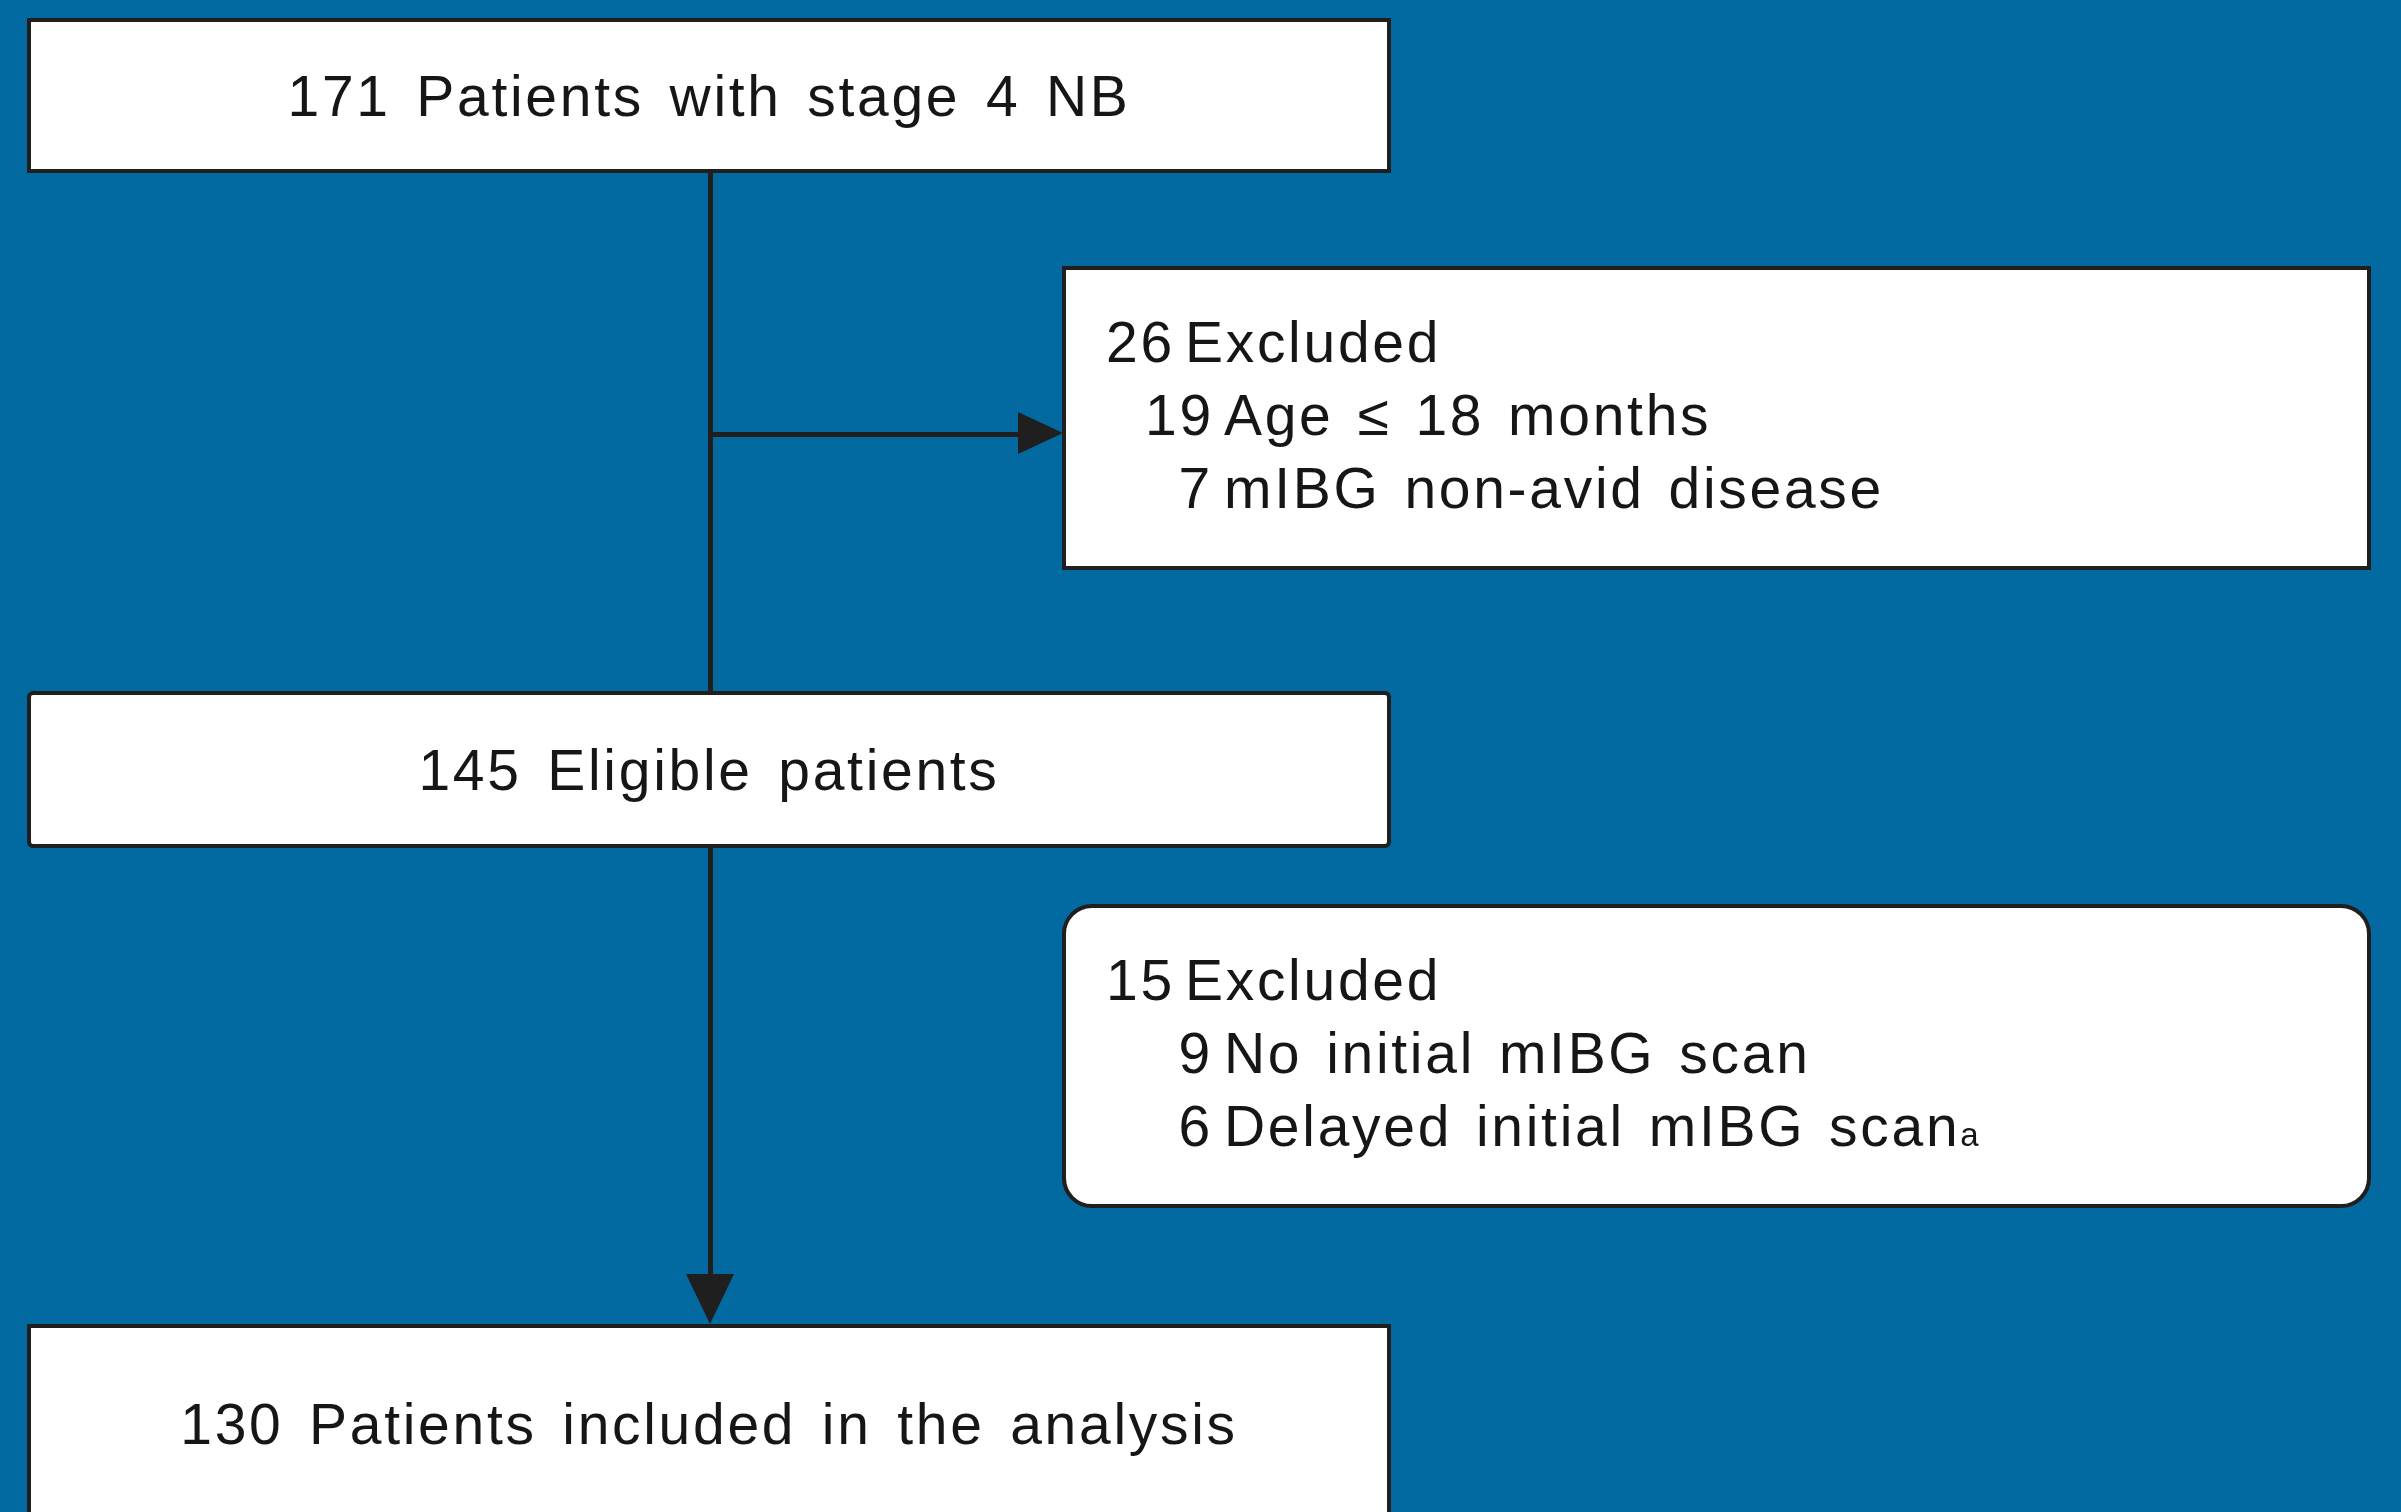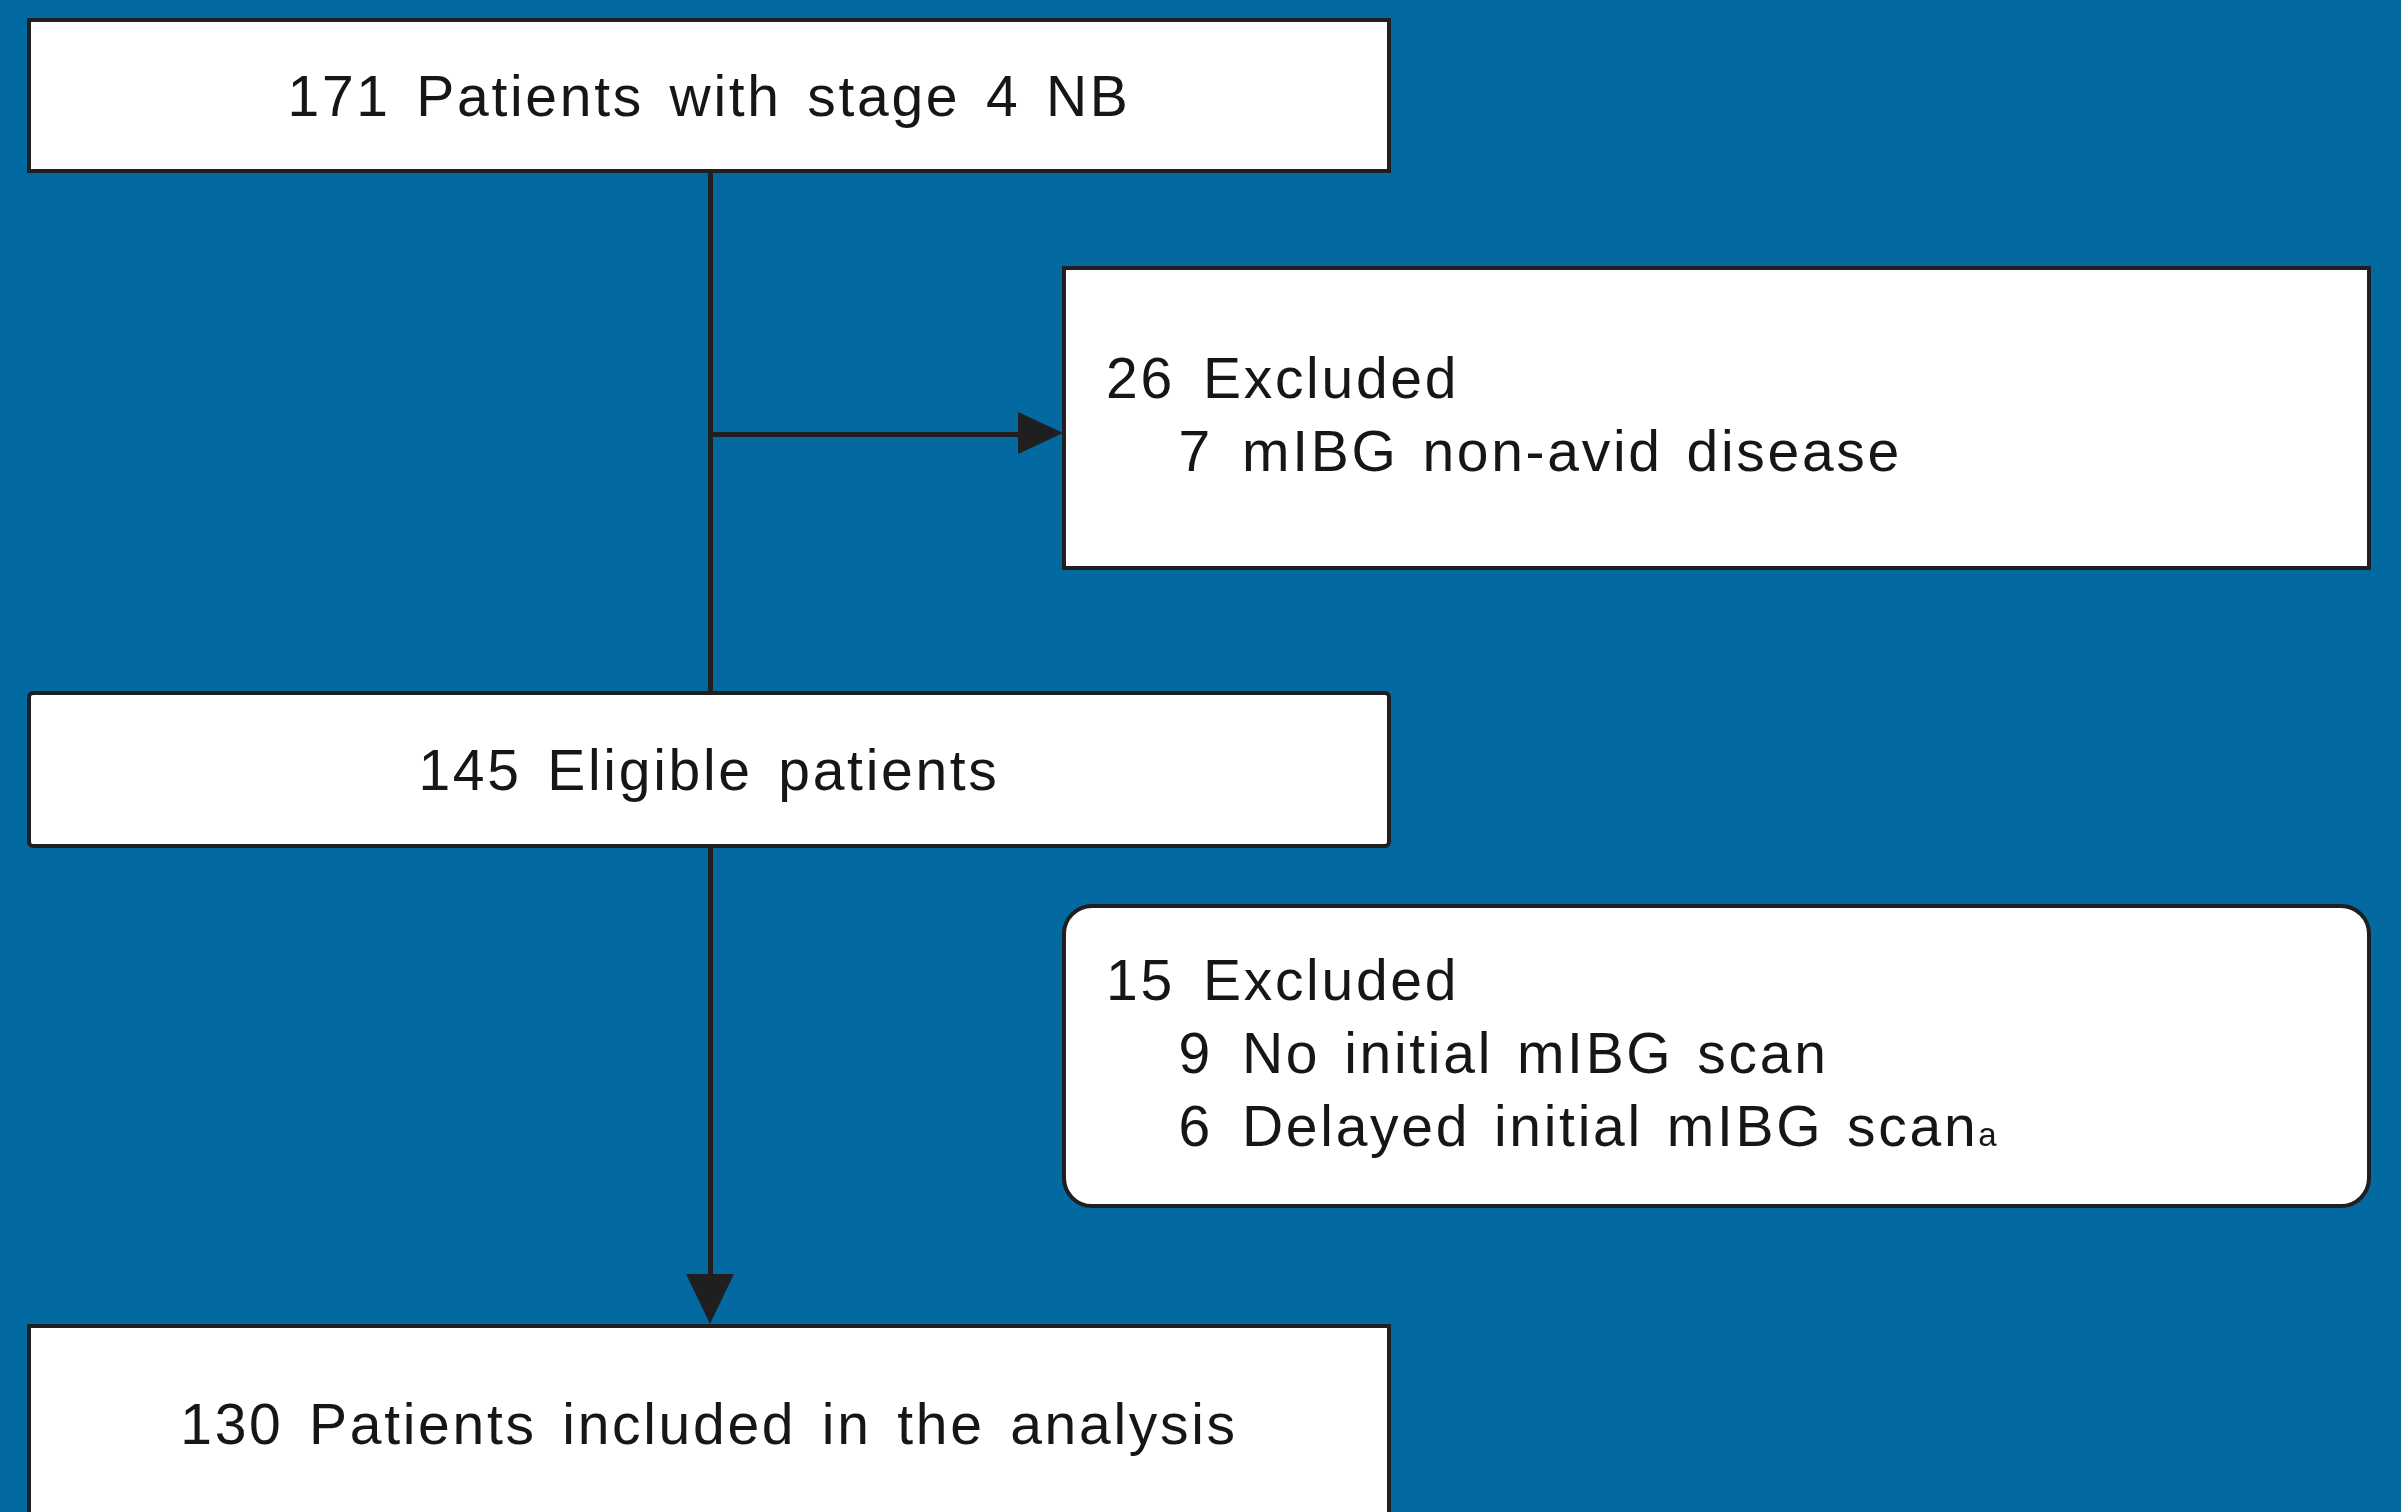--- a/index.html
+++ b/index.html
@@ -47,21 +47,21 @@
     height: 73px;
     white-space: nowrap;
   }
   .row .num {
     display: inline-block;
     width: 68px;
     text-align: right;
     flex: 0 0 auto;
   }
   .row .lbl {
-    margin-left: 29px;
+    margin-left: 11px;
   }
   .row.indent1 {
     margin-left: 39px;
   }
   .sup {
     font-size: 0.58em;
     vertical-align: super;
     letter-spacing: 0.9px;
   }
   .vline, .hline {
@@ -98,20 +98,24 @@
   <div class="box center-label" style="left:27px; top:18px; width:1364px; height:155px;">
     <span>171 Patients with stage 4 NB</span>
   </div>
 
   <div class="box detail-box" style="left:1062px; top:266px; width:1309px; height:304px;">
     <div class="row">
       <span class="num">26</span>
       <span class="lbl">Excluded</span>
     </div>
     <div class="row indent1">
+      <span class="num">19</span>
+      <span class="lbl">Age ≤ 18 months</span>
+    </div>
+    <div class="row indent1">
       <span class="num">7</span>
       <span class="lbl">mIBG non-avid disease</span>
     </div>
   </div>
 
   <div class="box center-label" style="left:27px; top:691px; width:1364px; height:157px;border-radius:6px;">
     <span>145 Eligible patients</span>
   </div>
 
   <div class="box detail-box" style="left:1062px; top:904px; width:1309px; height:304px;border-radius:30px;">

